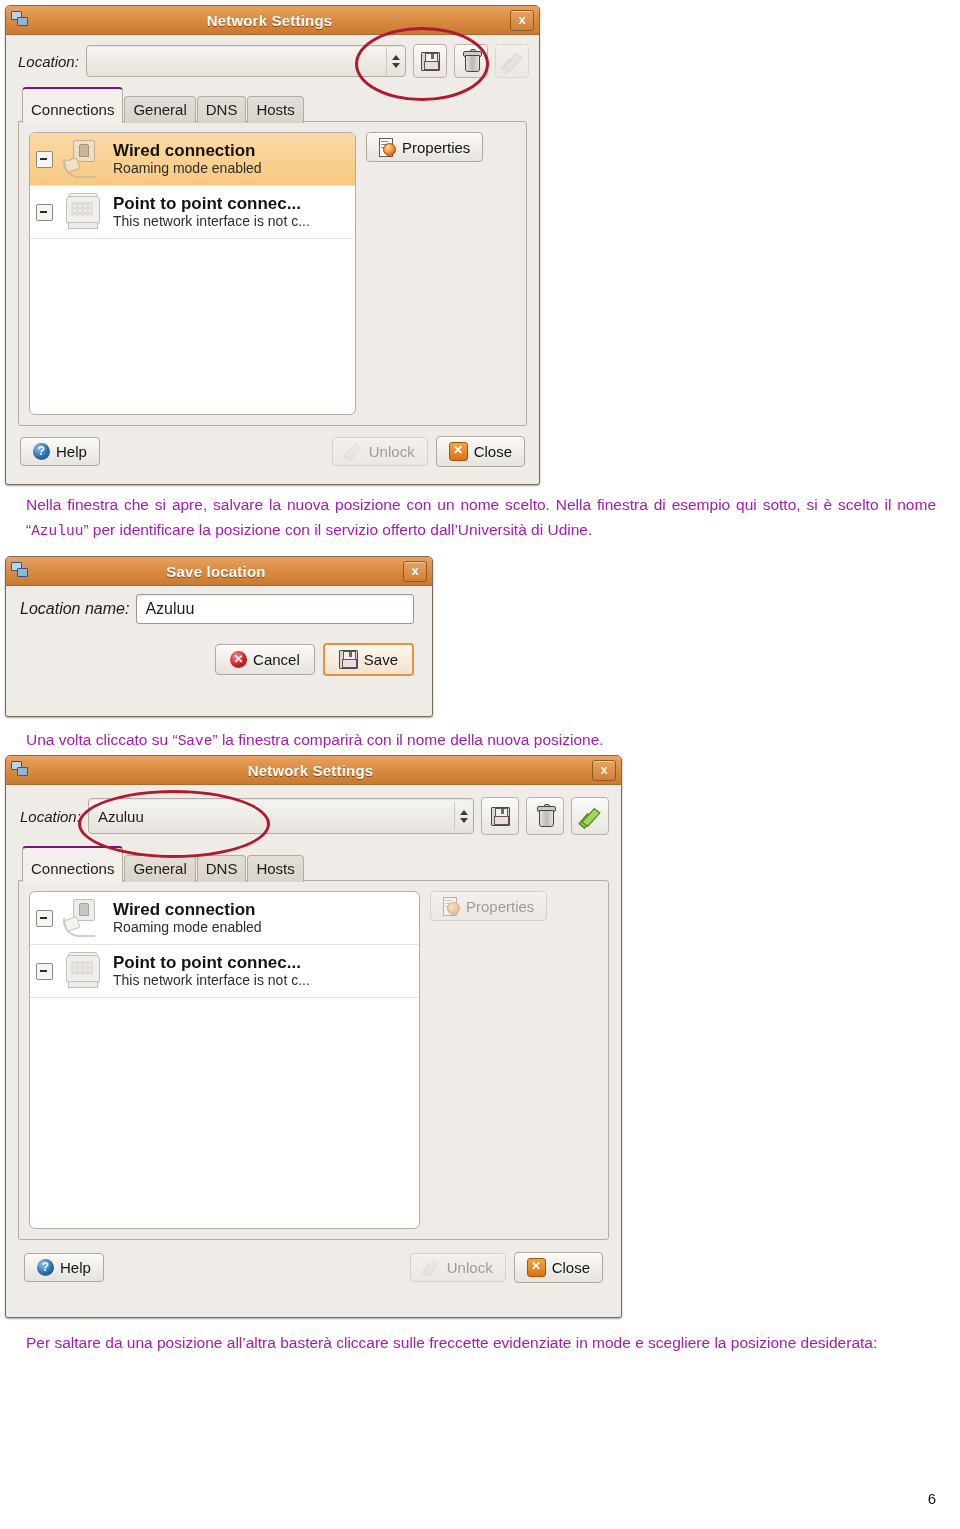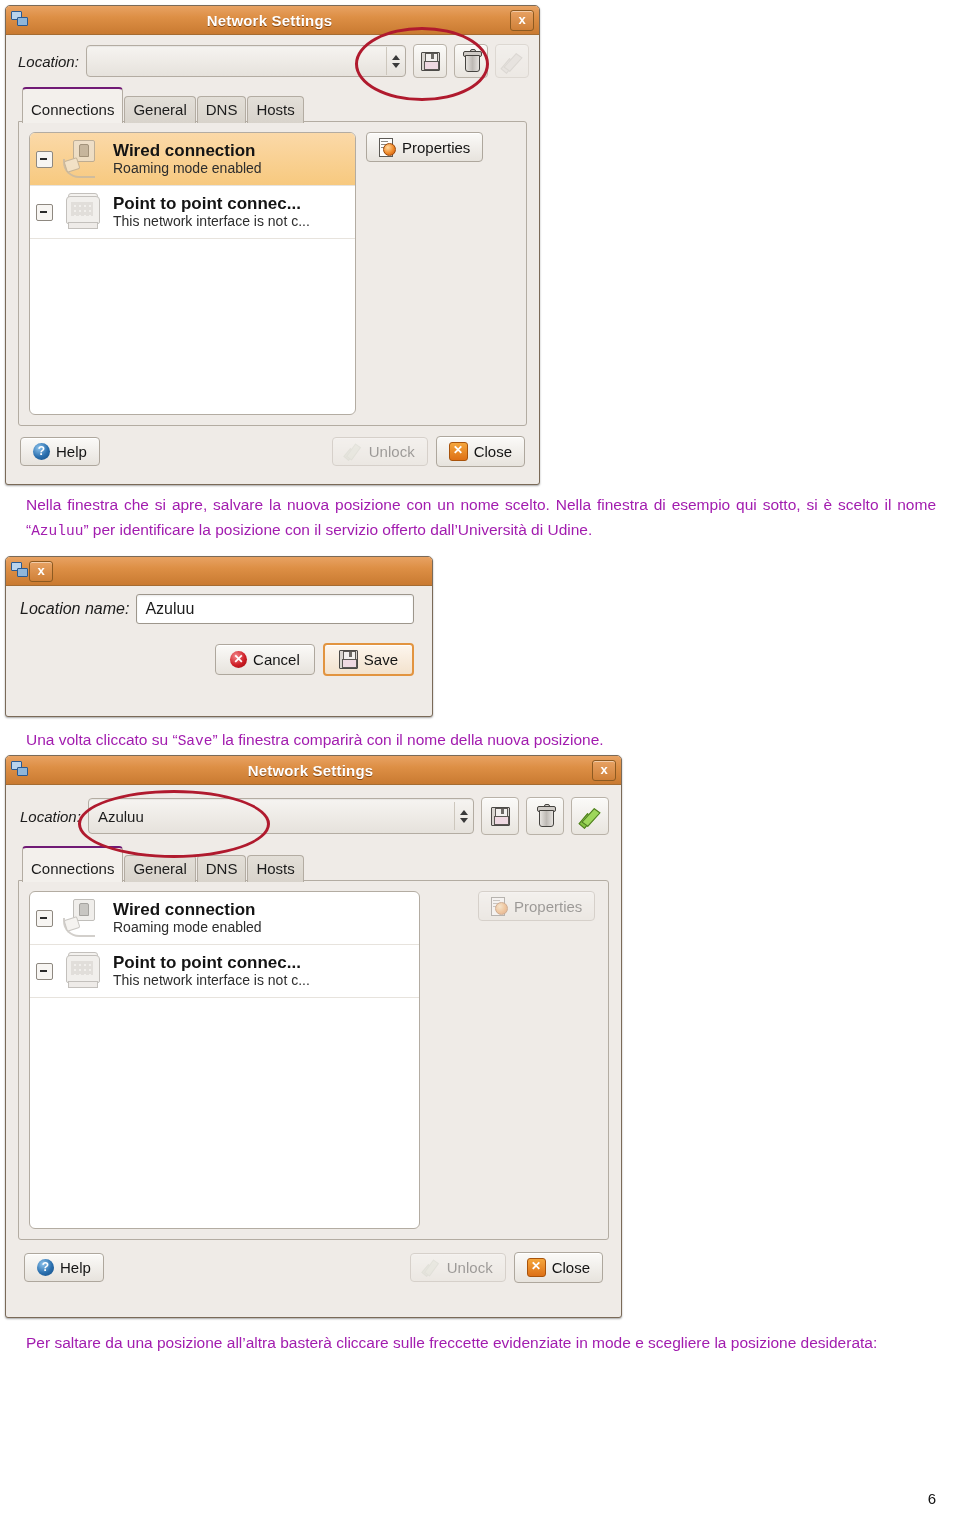--- a/index.html
+++ b/index.html
@@ -257,21 +257,21 @@
     gap: 6px;
     font-size: 15px;
     color: #141414;
     border: 1px solid #aea79d;
     border-radius: 4px;
     background: linear-gradient(to bottom,#fbfaf8,#e7e3dd);
     padding: 5px 12px;
     box-shadow: inset 0 1px 0 rgba(255,255,255,.9);
     white-space: nowrap;
   }
-  .btn.off { opacity: .38; margin-left: 48px; }
+  .btn.off { opacity: .38; }
 
   
   .ico-props { width:17px; height:18px; position:relative; }
   .ico-props .sheet { position:absolute; left:0; top:0; width:12px; height:17px; background:#fff; border:1.3px solid #5d5a55; }
   .ico-props .ln { position:absolute; left:2px; width:7px; height:1.4px; background:#8d8a85; }
   .ico-props .ball { position:absolute; right:0; bottom:0; width:11px; height:11px; border-radius:50%;
       background: radial-gradient(circle at 35% 32%, #ffd9a0 0%, #f08a2a 55%, #c4500c 100%); border:1px solid #9a4708; }
 
   
   .actionbar {
@@ -460,20 +460,21 @@
   <span>il nome “</span><span class="mono">Azuluu</span><span>” per identificare la posizione con il servizio offerto dall’Università di Udine.</span>
 </div>
 
 <div class="win" id="win2" style="left:5px; top:556px; width:428px; height:161px;">
 
   <div class="titlebar">
     <span class="win-icon">
         <i class="a"></i>
         <i class="b"></i>
       </span>
+    <span class="ttl">Save location</span>
     <span class="close-btn">x</span>
   </div>
 
   <div class="locrow" style="padding:8px 18px 6px 14px;">
     <span class="loclabel" style="font-size:16px;">Location name:</span>
     <span class="field">
       <span>Azuluu</span>
     </span>
   </div>
 

